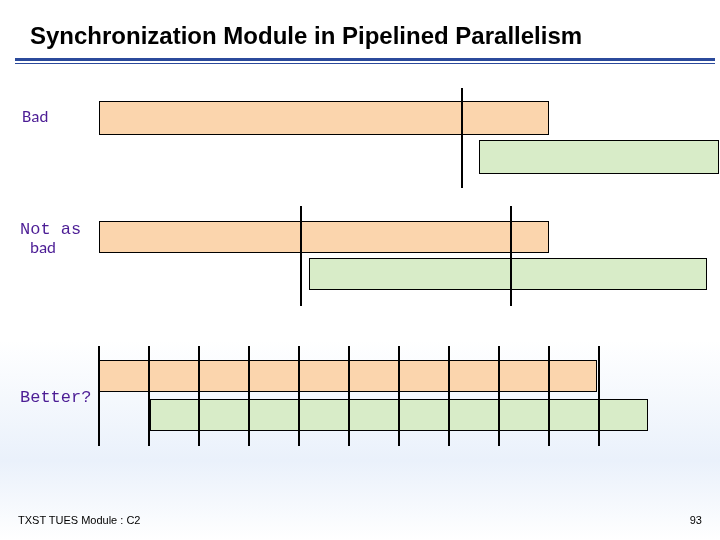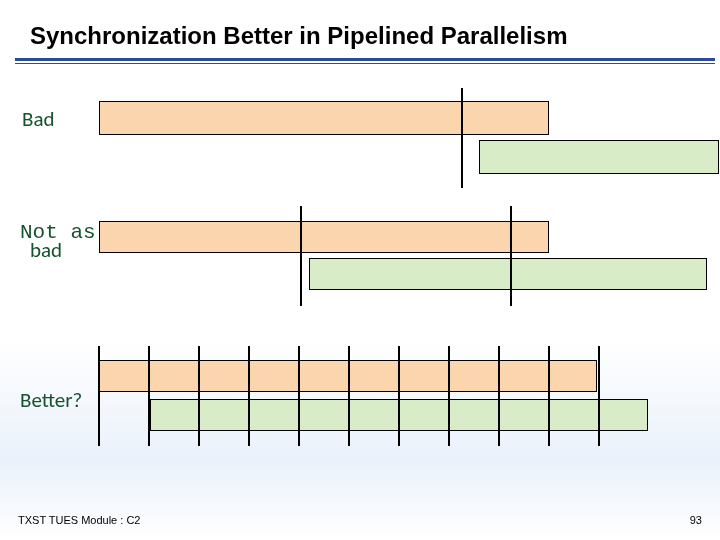--- a/index.html
+++ b/index.html
@@ -43,22 +43,22 @@
     background: #2b4a9b;
   }
   .rule .thin {
     margin-top: 2px;
     height: 1px;
     background: #2b4a9b;
   }
   .row-label {
     position: absolute;
     font-family: Calibri, Arial, sans-serif;
-    font-size: 21px;
-    color: #14532d;
+    font-size: 17px;
+    color: #4c1d95;
     text-align: left;
     z-index: 3;
     line-height: 1.1;
   }
   .bar {
     position: absolute;
     border: 1px solid #000;
     box-sizing: border-box;
     z-index: 2;
   }
@@ -86,40 +86,40 @@
     font-size: 11px;
     color: #000;
     z-index: 3;
   }
 </style>
 </head>
 <body>
 
 <div class="bg-gradient"></div>
 
-<div class="title">Synchronization Better in Pipelined Parallelism</div>
+<div class="title">Synchronization Module in Pipelined Parallelism</div>
 
 <div class="rule">
   <div class="thick"></div>
   <div class="thin"></div>
 </div>
 
 <div class="row-label" style="top:108px; left:22px;">Bad</div>
 <div class="bar orange" style="top:101px; left:99px; width:450px; height:34px;"></div>
 <div class="bar green" style="top:140px; left:479px; width:240px; height:34px;"></div>
 <div class="tick" style="top:88px; left:461px; height:100px;"></div>
 
 <div class="row-label" style="top:221px; left:20px;font-family:Liberation Mono, monospace;">Not as</div>
 <div class="row-label" style="top:239px; left:30px;">bad</div>
 <div class="bar orange" style="top:221px; left:99px; width:450px; height:32px;"></div>
 <div class="bar green" style="top:258px; left:309px; width:398px; height:32px;"></div>
 <div class="tick" style="top:206px; left:300px; height:100px;"></div>
 <div class="tick" style="top:206px; left:510px; height:100px;"></div>
 
-<div class="row-label" style="top:389px; left:20px;">Better?</div>
+<div class="row-label" style="top:389px; left:20px;font-family:Liberation Mono, monospace;">Better?</div>
 <div class="bar orange" style="top:360px; left:99px;  width:498px; height:32px;"></div>
 <div class="bar green" style="top:399px; left:150px; width:498px; height:32px;"></div>
 <div class="tick" style="top:346px; left:98px;  height:100px;"></div>
 <div class="tick" style="top:346px; left:148px; height:100px;"></div>
 <div class="tick" style="top:346px; left:198px; height:100px;"></div>
 <div class="tick" style="top:346px; left:248px; height:100px;"></div>
 <div class="tick" style="top:346px; left:298px; height:100px;"></div>
 <div class="tick" style="top:346px; left:348px; height:100px;"></div>
 <div class="tick" style="top:346px; left:398px; height:100px;"></div>
 <div class="tick" style="top:346px; left:448px; height:100px;"></div>

